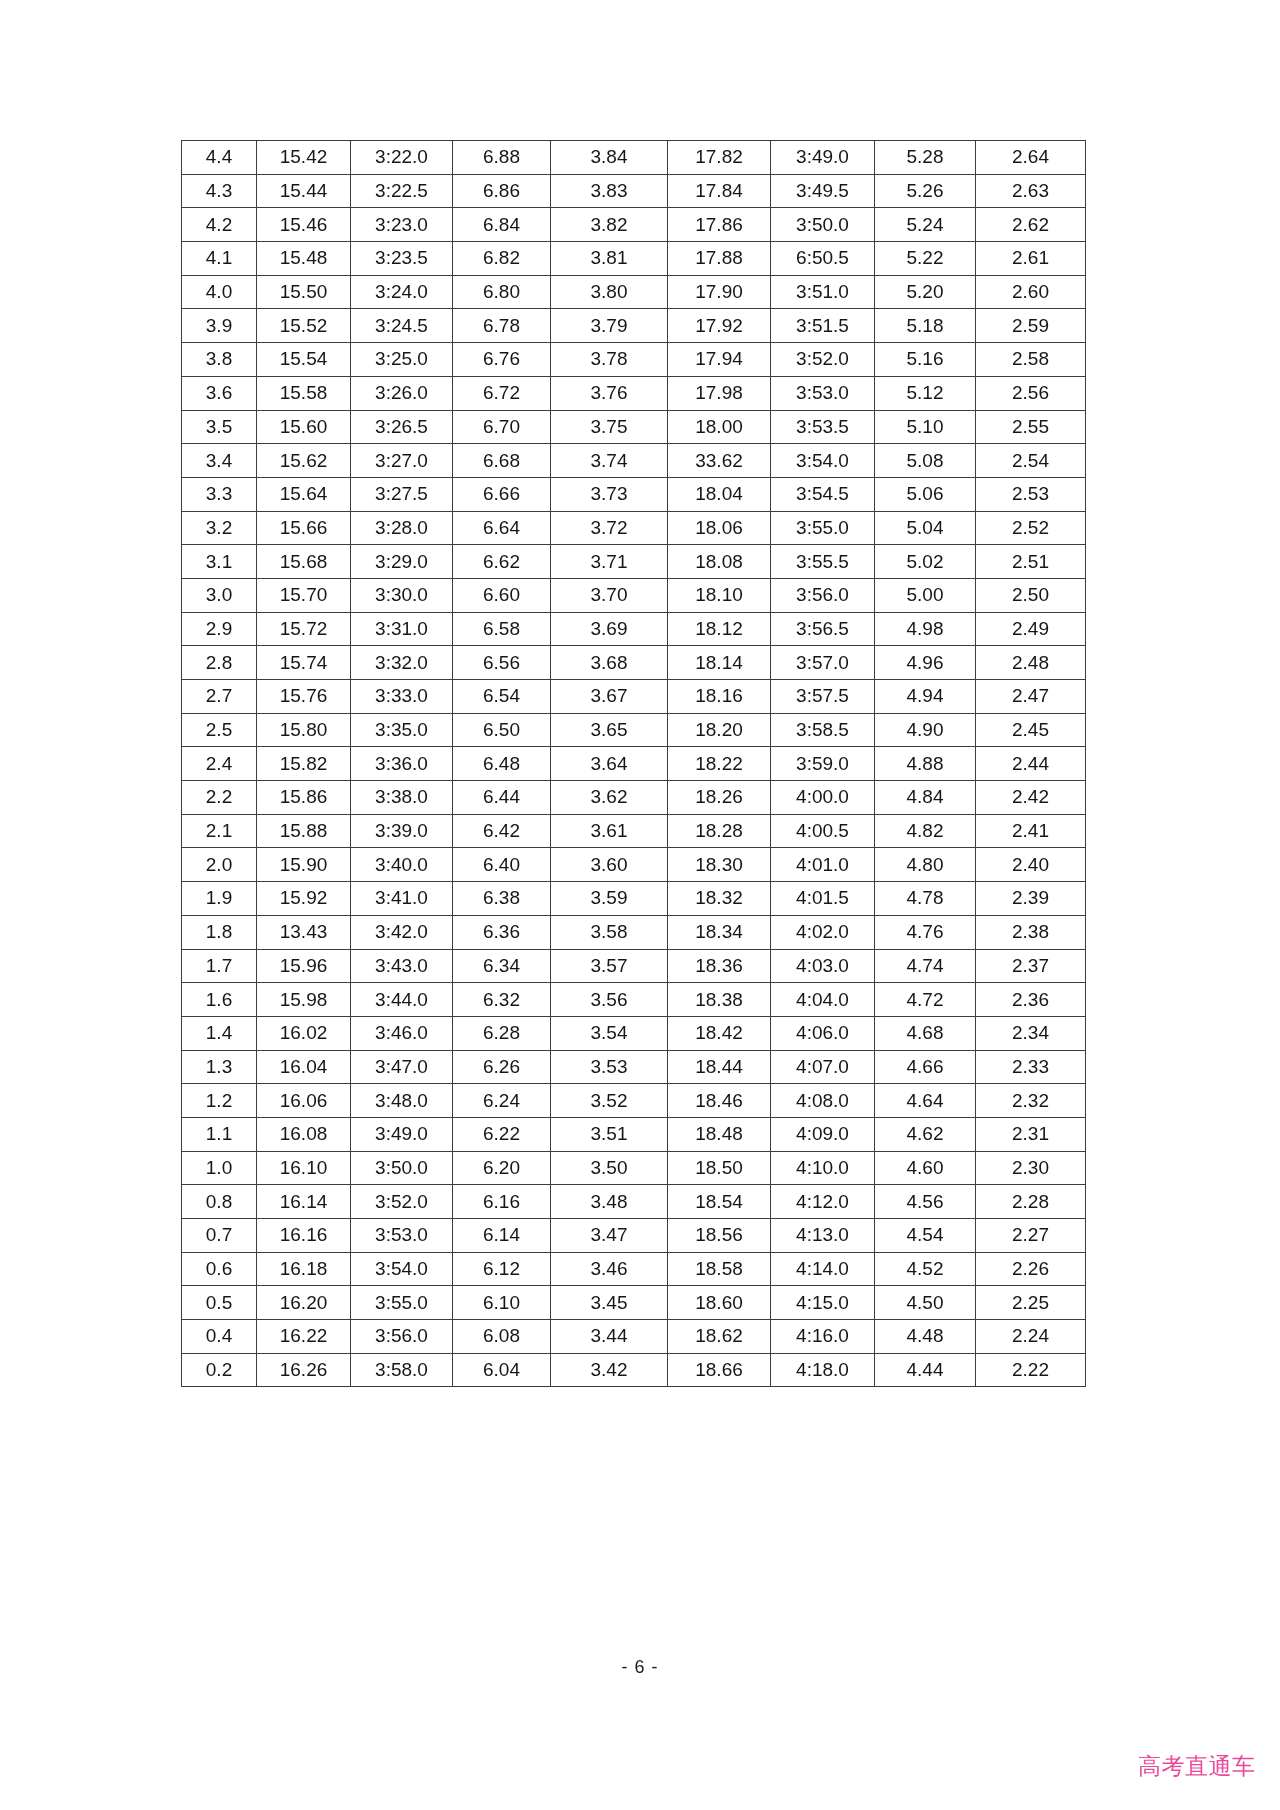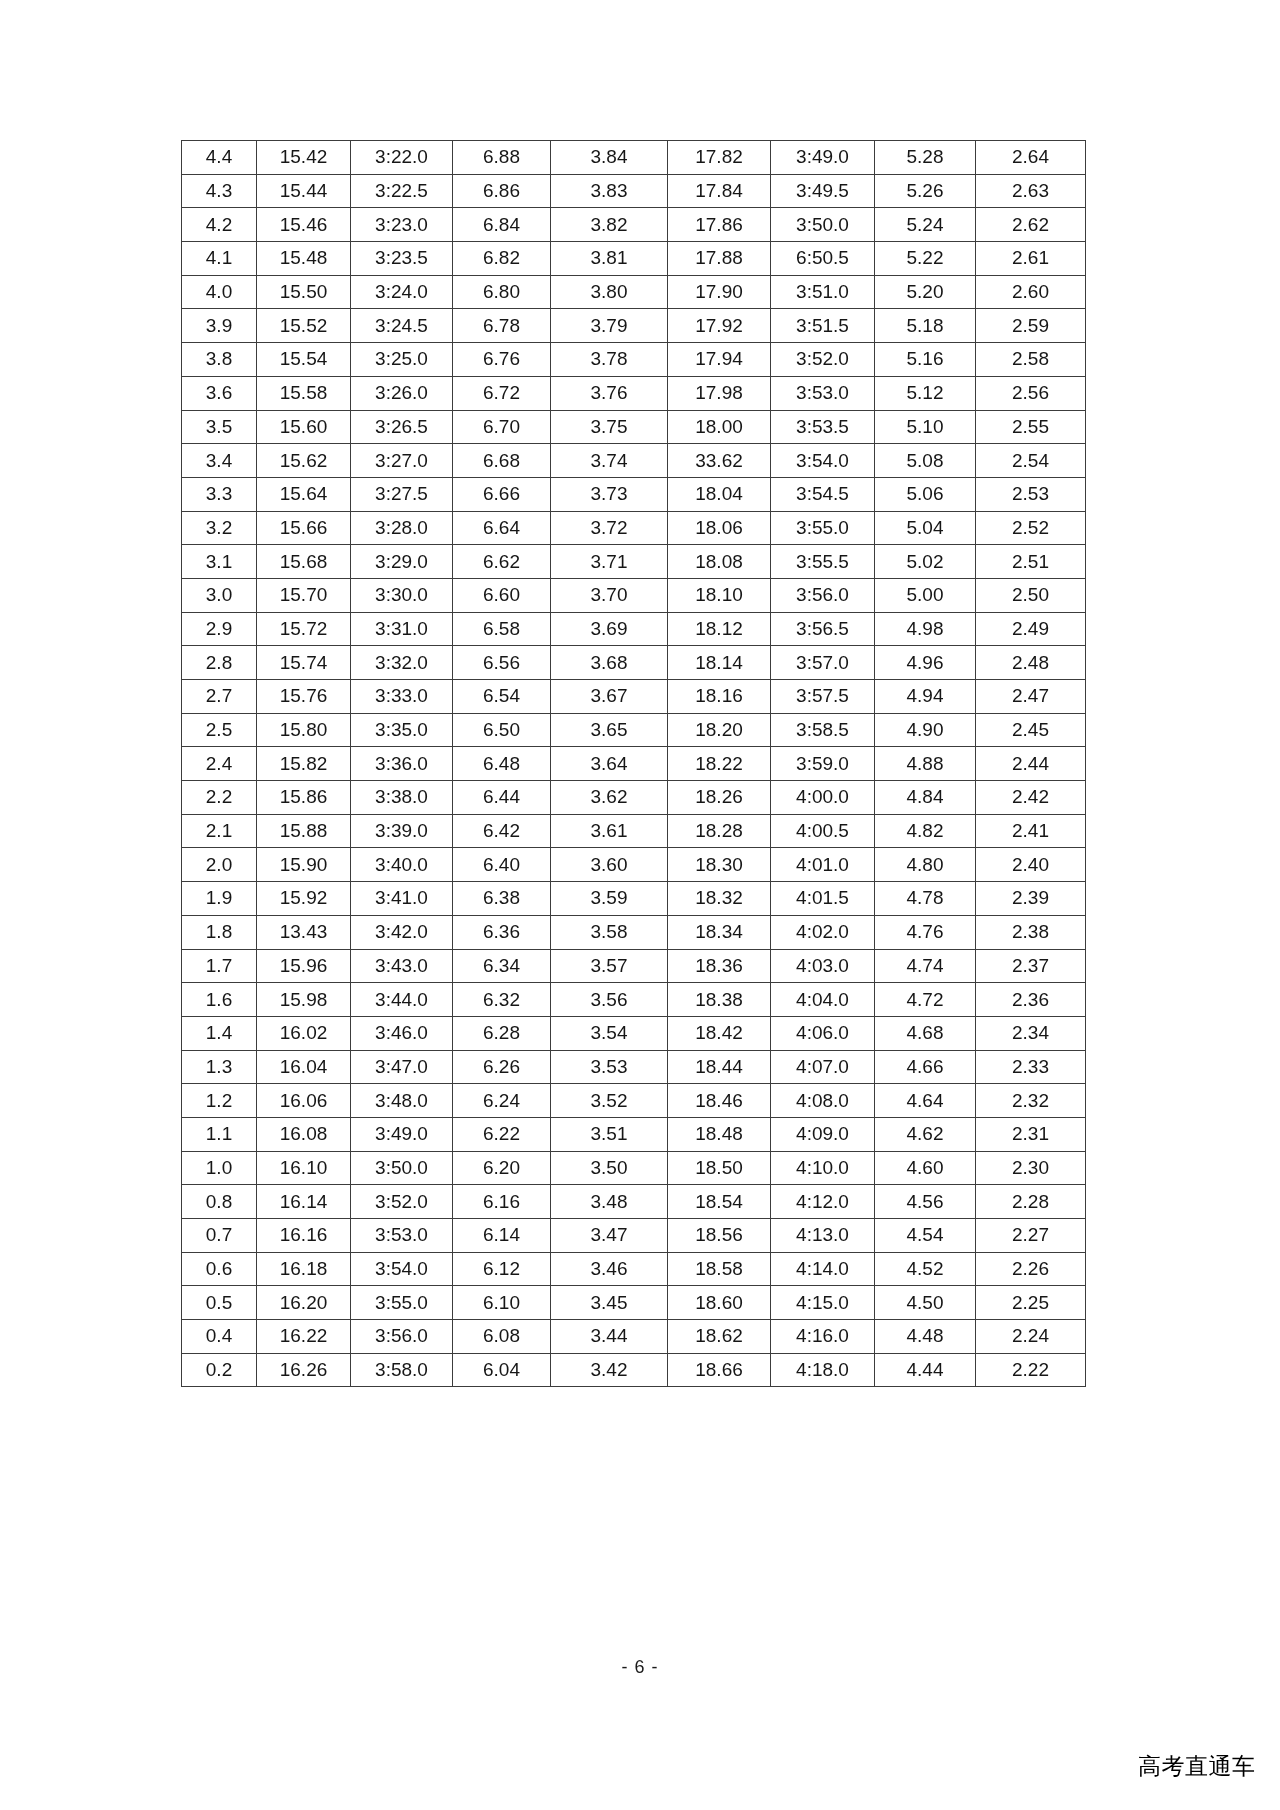--- a/index.html
+++ b/index.html
@@ -48,21 +48,21 @@
     text-align: center;
     font-size: 18px;
     color: #1a1a1a;
     letter-spacing: 1px;
   }
   .watermark {
     position: absolute;
     top: 1751px;
     left: 1138px;
     font-size: 23px;
-    color: #000000;
+    color: #ec4899;
     letter-spacing: 0.5px;
     text-shadow: 1px 1px 0 #ffffff;
     font-family: "Liberation Sans", sans-serif;
   }
 </style>
 </head>
 <body>
 
 <div class="sheet">
 

